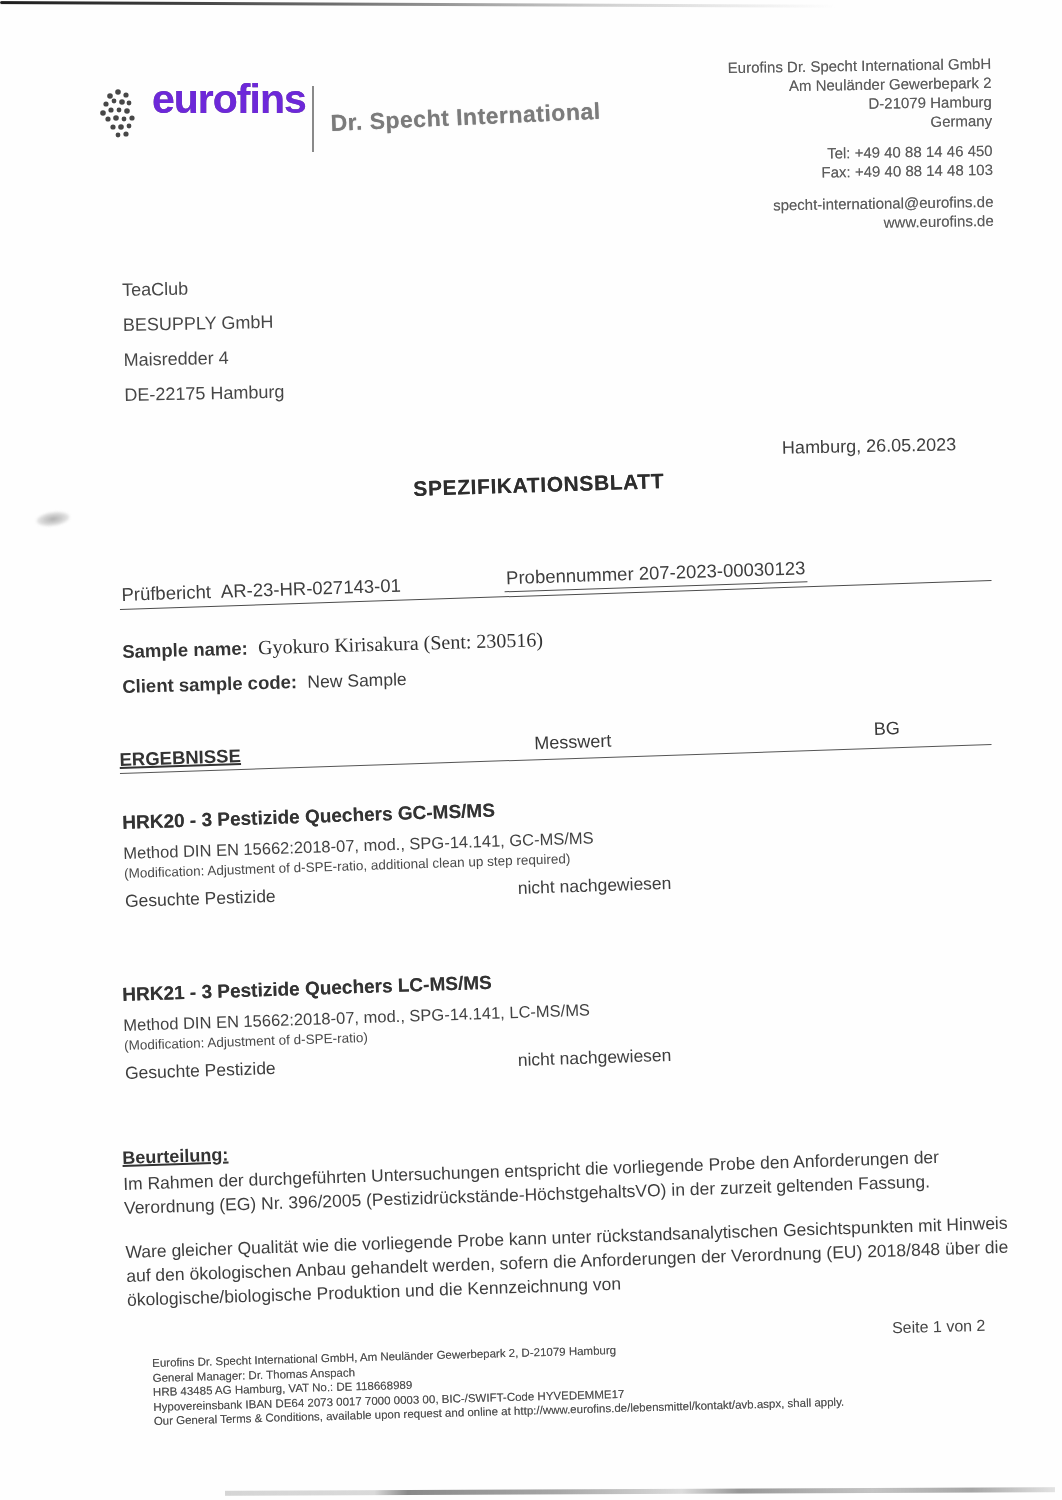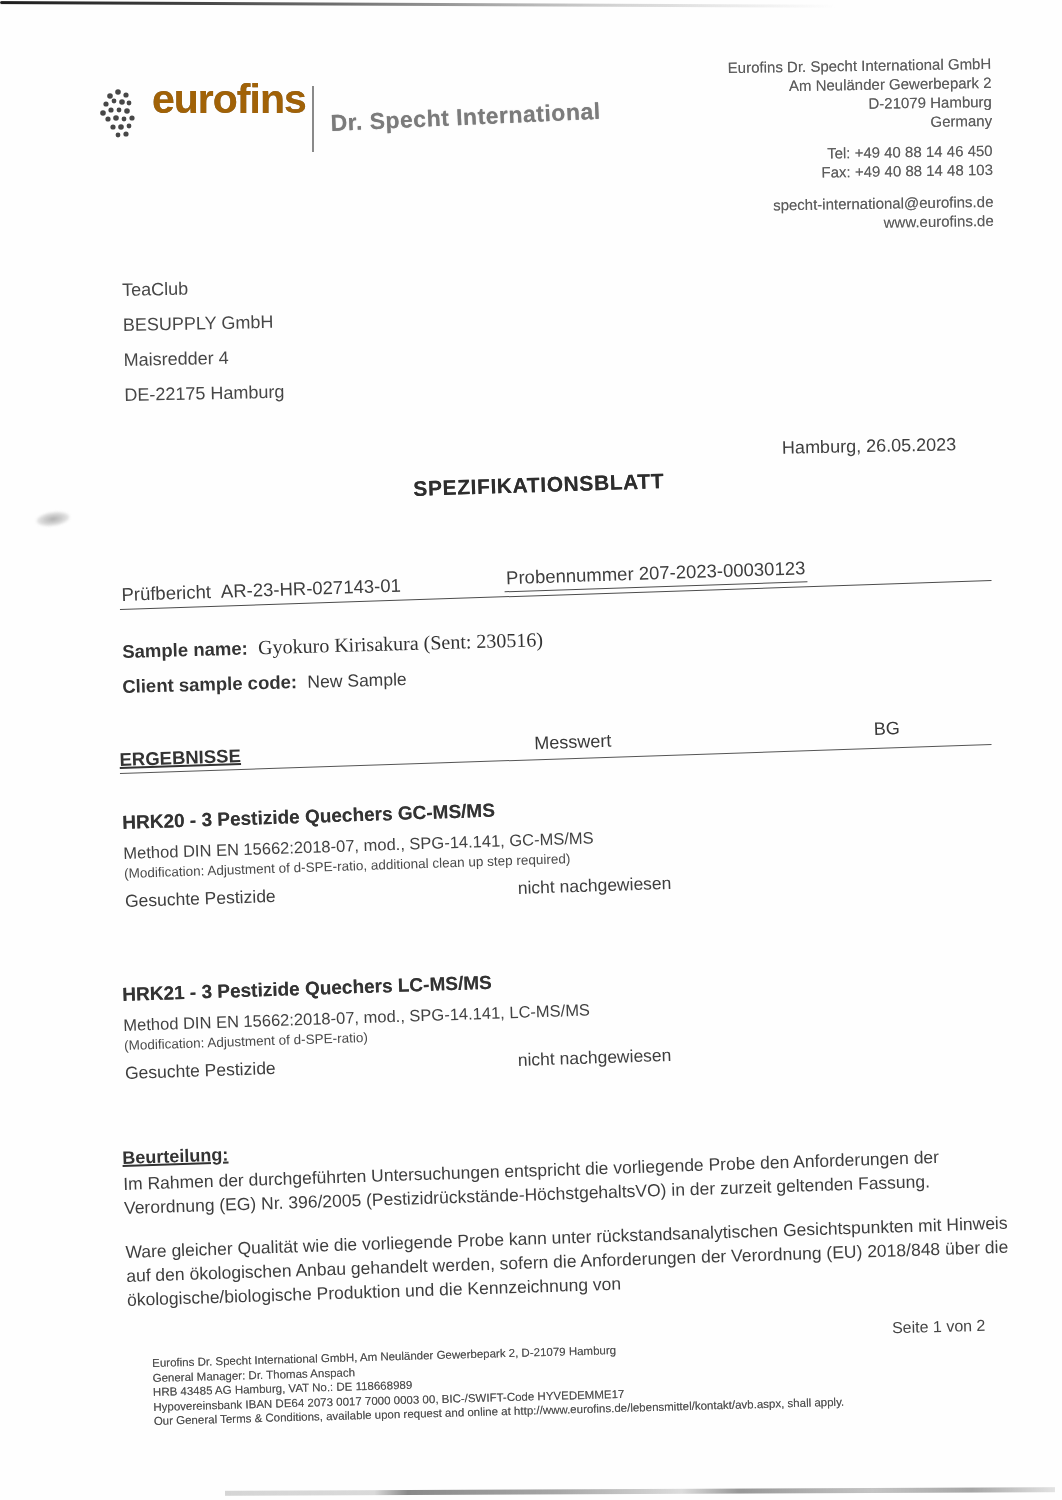--- a/index.html
+++ b/index.html
@@ -25,21 +25,21 @@
   }
   .artifact-bottom {
     left:225px; top:1489px; width:830px; height:5px;
     background:linear-gradient(to right, rgba(90,90,90,.25) 0%, rgba(70,70,70,.2) 18%, rgba(40,40,40,.55) 22%, rgba(60,60,60,.45) 40%, rgba(120,120,120,.25) 55%, rgba(50,50,50,.5) 62%, rgba(90,90,90,.35) 78%, rgba(60,60,60,.45) 90%, rgba(120,120,120,.2) 100%);
     transform:rotate(-0.25deg); filter:blur(.7px);
   }
 
   
   .logo-icon { left:96px; top:82px; }
   .brand-text {
-    left:152px; top:76px; font-size:41px; font-weight:bold; color:#a16207;
+    left:152px; top:76px; font-size:41px; font-weight:bold; color:#6d28d9;
     letter-spacing:-1px; text-shadow:0 0 .6px rgba(60,60,60,.7);
   }
   .logo-divider { left:312px; top:86px; width:2px; height:66px; background:#8a8a8a; }
   .division-text {
     left:330px; top:110px; font-size:23px; font-weight:bold; color:#7b7b7b;
     transform:rotate(-2.6deg); transform-origin:left top; letter-spacing:.5px;
     text-shadow:0 0 .7px rgba(130,130,130,.8);
   }
   .letterhead-address {
     right:70px; top:56px; text-align:right; font-size:15px; line-height:19px;

